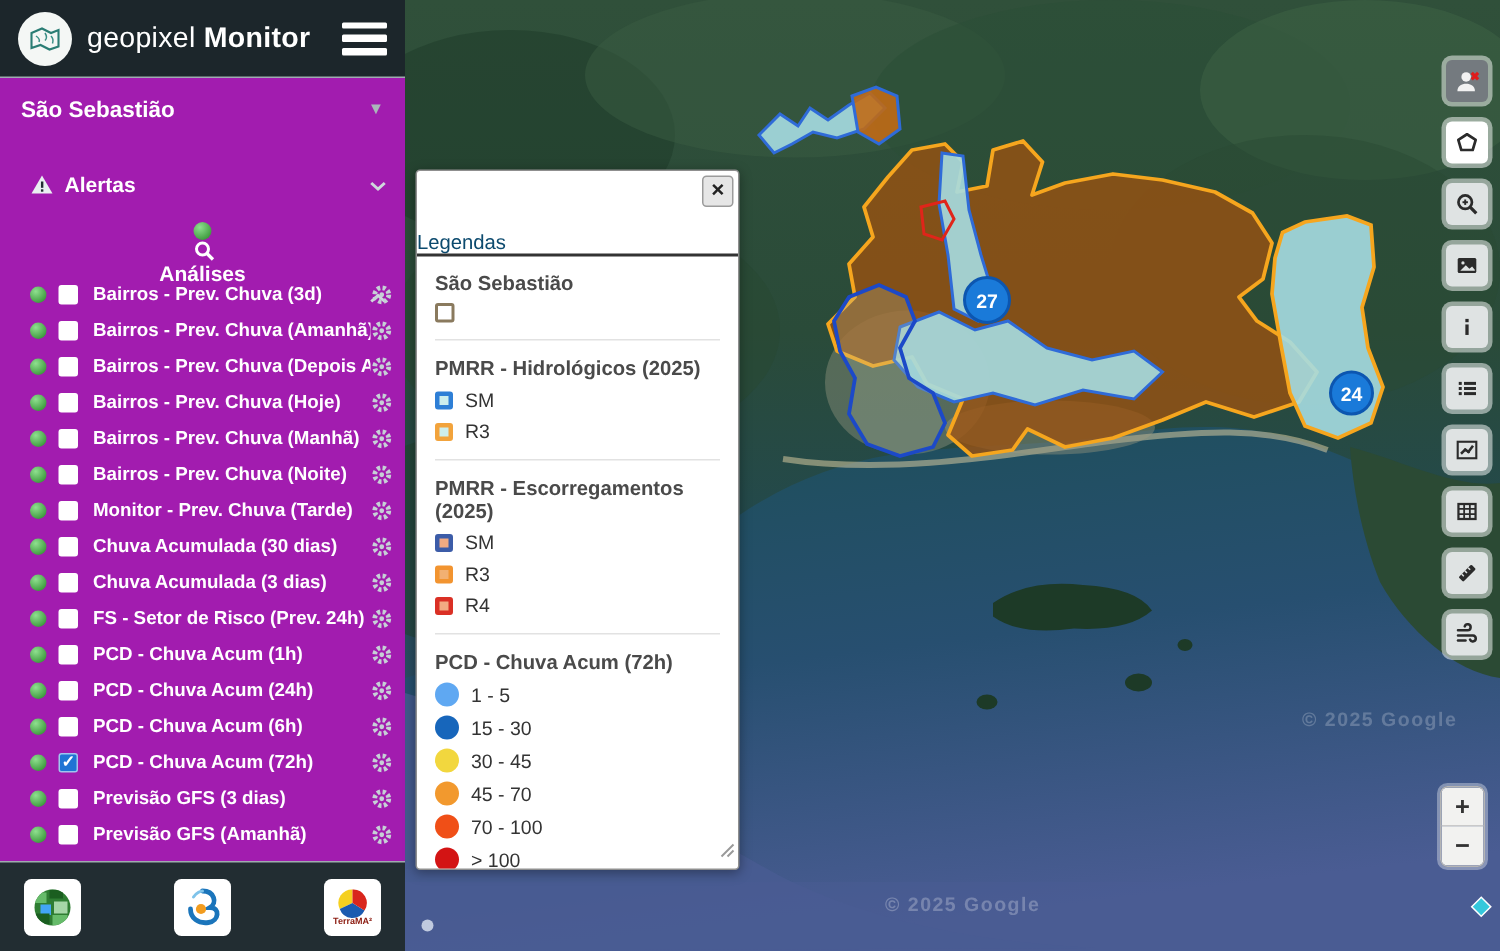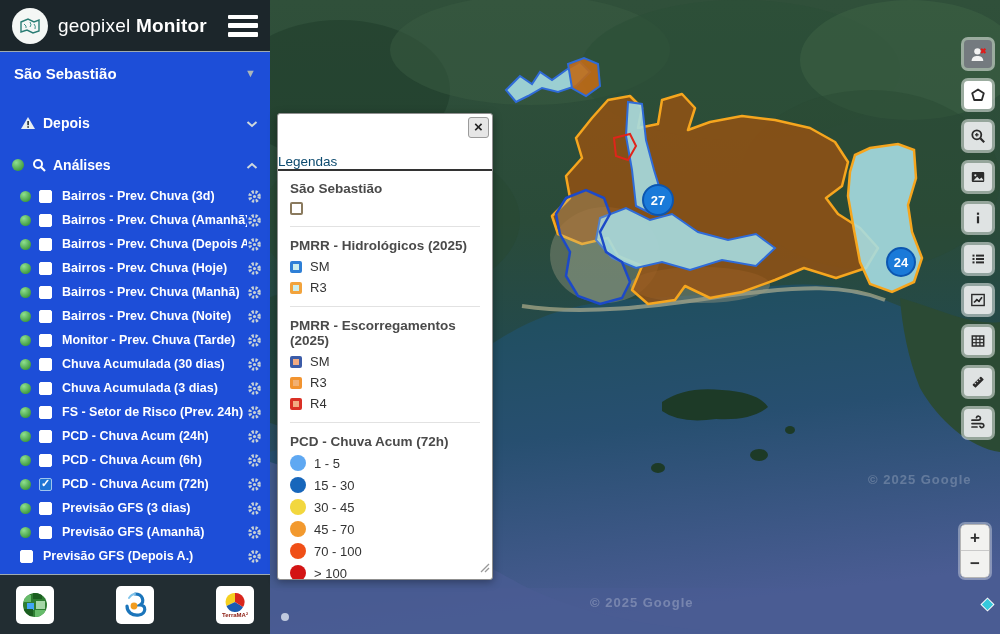--- a/index.html
+++ b/index.html
@@ -2,21 +2,21 @@
 <html><head>
 <meta charset="utf-8">
 <style>
   * { margin:0; padding:0; box-sizing:border-box; }
   html,body { width:1000px; height:634px; overflow:hidden; background:#000;
     font-family:"Liberation Sans", sans-serif; }
   .app { position:relative; width:1000px; height:634px; background:#222d32; overflow:hidden; }
 
   
   .sidebar { position:absolute; left:0; top:0; width:270px; height:634px;
-    background:#1d4ed8; display:flex; flex-direction:column; z-index:5; }
+    background:#a21caf; display:flex; flex-direction:column; z-index:5; }
   .sb-header { height:52px; background:#1c262b; display:flex; align-items:center;
     padding:0 12px; border-bottom:1px solid #9fabb0; flex:0 0 auto; }
   .logo-circle { width:36px; height:36px; border-radius:50%; background:#f4f7f5;
     display:flex; align-items:center; justify-content:center; margin-right:10px; flex:0 0 auto; }
   .brand { color:#fff; font-size:19px; letter-spacing:.2px; white-space:nowrap; }
   .brand .light { font-weight:400; }
   .brand .bold { font-weight:700; }
   .hamburger { margin-left:auto; width:30px; height:22px; display:flex; flex-direction:column;
     justify-content:space-between; cursor:pointer; }
   .hamburger span { display:block; height:4.5px; background:#fff; border-radius:1px; }
@@ -126,29 +126,29 @@
     </div>
 
     <div class="section-row" style="margin-top:12px;">
       <span class="icon-gap">
         <svg width="16" height="14" viewBox="0 0 16 14">
           <path d="M8,1 L15,13 L1,13 Z" fill="#e9eff1"></path>
           <rect x="7.3" y="5" width="1.6" height="4.2" fill="#222d32"></rect>
           <rect x="7.3" y="10.2" width="1.6" height="1.6" fill="#222d32"></rect>
         </svg>
       </span>
-      <span>Depois</span>
+      <span>Alertas</span>
       <span class="chev">
         <svg width="12" height="8" viewBox="0 0 12 8">
             <polyline points="1.5,2 6,6 10.5,2" fill="none" stroke="#cfd8dc" stroke-width="2"></polyline>
           </svg>
       </span>
     </div>
 
-    <div class="section-row" style="margin-top:8px;">
+    <div class="section-row" style="margin-top:8px;flex-direction:column;">
       <span class="dot"></span>
       <span class="icon-gap">
         <svg width="14" height="14" viewBox="0 0 14 14">
           <circle cx="6" cy="6" r="4" fill="none" stroke="#fff" stroke-width="2"></circle>
           <line x1="9" y1="9" x2="13" y2="13" stroke="#fff" stroke-width="2.2"></line>
         </svg>
       </span>
       <span>Análises</span>
       <span class="chev">
         <svg width="12" height="8" viewBox="0 0 12 8">
@@ -272,20 +272,31 @@
           <span class="cbx"></span>
           <span class="layer-label">FS - Setor de Risco (Prev. 24h)</span>
           <span class="gear">
             <svg width="15" height="15" viewBox="0 0 16 16">
               <circle cx="8" cy="8" r="5" fill="none" stroke="#c6d0d6" stroke-width="3.4" stroke-dasharray="2.3 1.7"></circle>
               <circle cx="8" cy="8" r="1.7" fill="#c6d0d6"></circle>
             </svg>
           </span>
         </div>
 
+        <div class="layer-row">
+          <span class="dot"></span>
+          <span class="cbx"></span>
+          <span class="layer-label">PCD - Chuva Acum (1h)</span>
+          <span class="gear">
+            <svg width="15" height="15" viewBox="0 0 16 16">
+              <circle cx="8" cy="8" r="5" fill="none" stroke="#c6d0d6" stroke-width="3.4" stroke-dasharray="2.3 1.7"></circle>
+              <circle cx="8" cy="8" r="1.7" fill="#c6d0d6"></circle>
+            </svg>
+          </span>
+        </div>
 
         <div class="layer-row">
           <span class="dot"></span>
           <span class="cbx"></span>
           <span class="layer-label">PCD - Chuva Acum (24h)</span>
           <span class="gear">
             <svg width="15" height="15" viewBox="0 0 16 16">
               <circle cx="8" cy="8" r="5" fill="none" stroke="#c6d0d6" stroke-width="3.4" stroke-dasharray="2.3 1.7"></circle>
               <circle cx="8" cy="8" r="1.7" fill="#c6d0d6"></circle>
             </svg>

